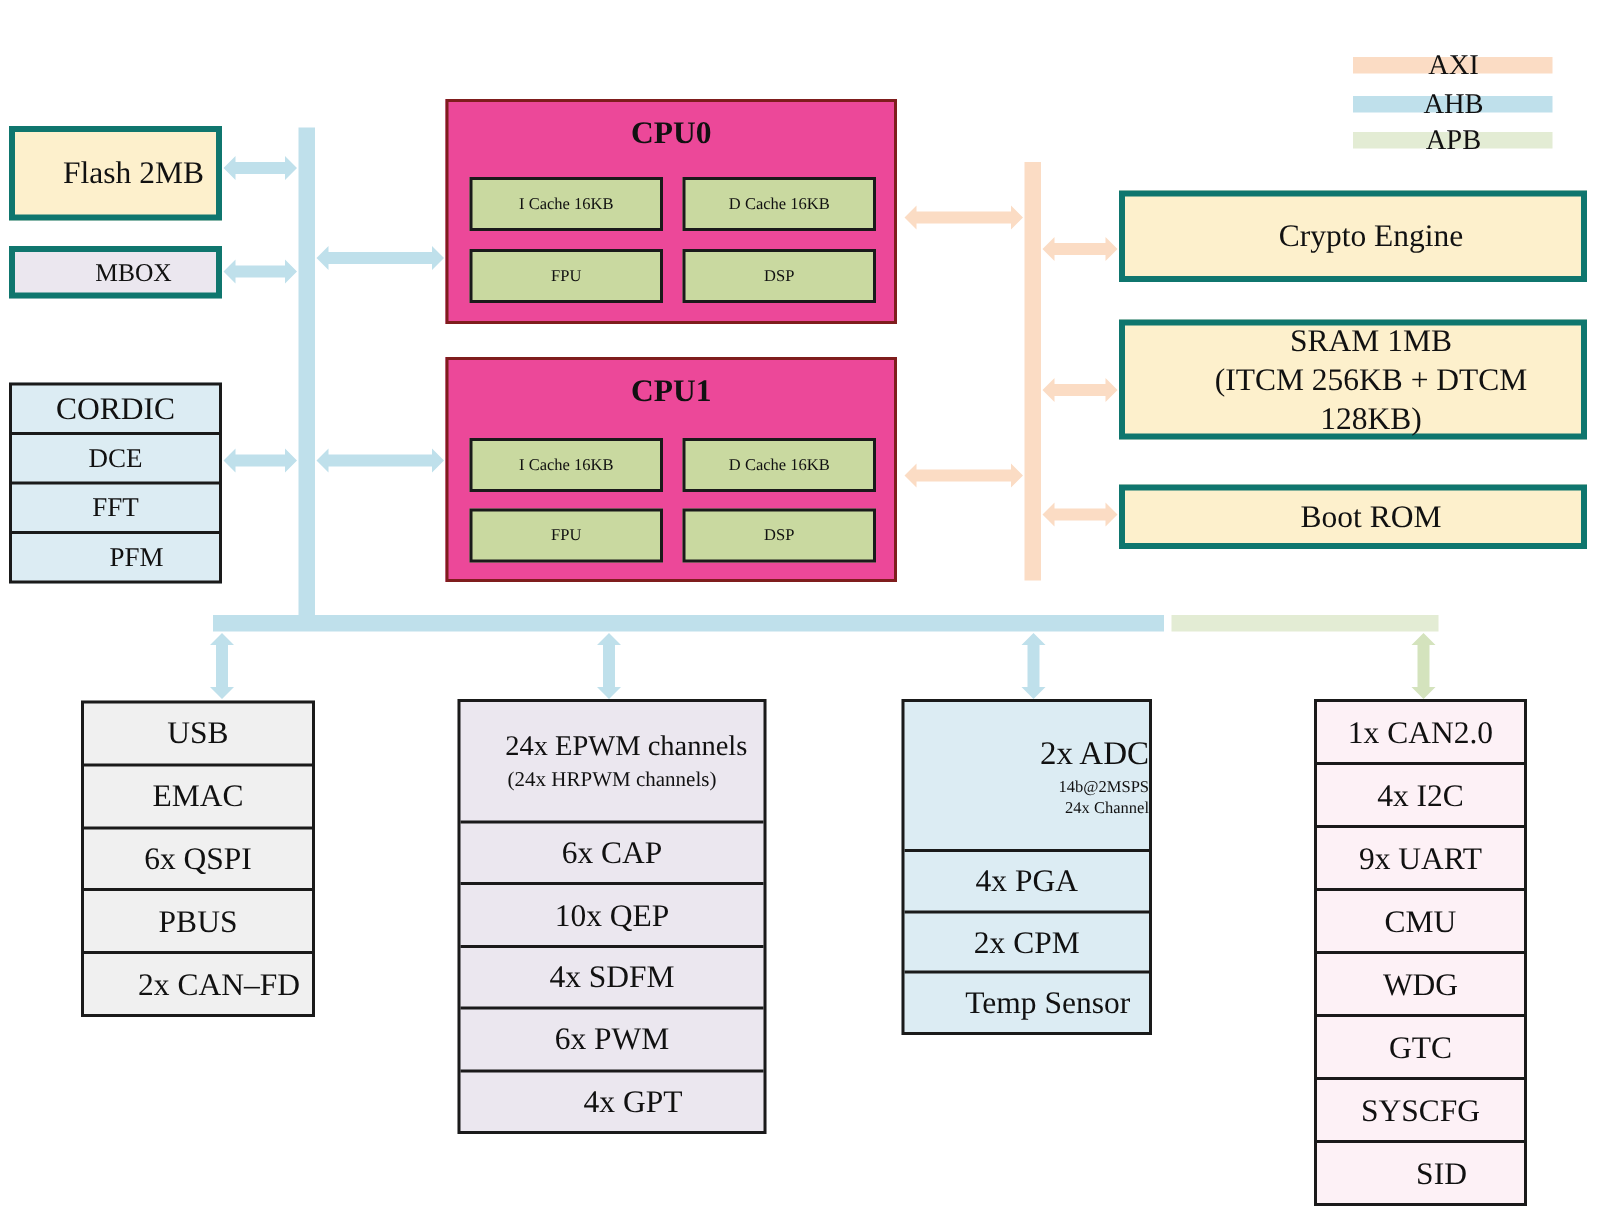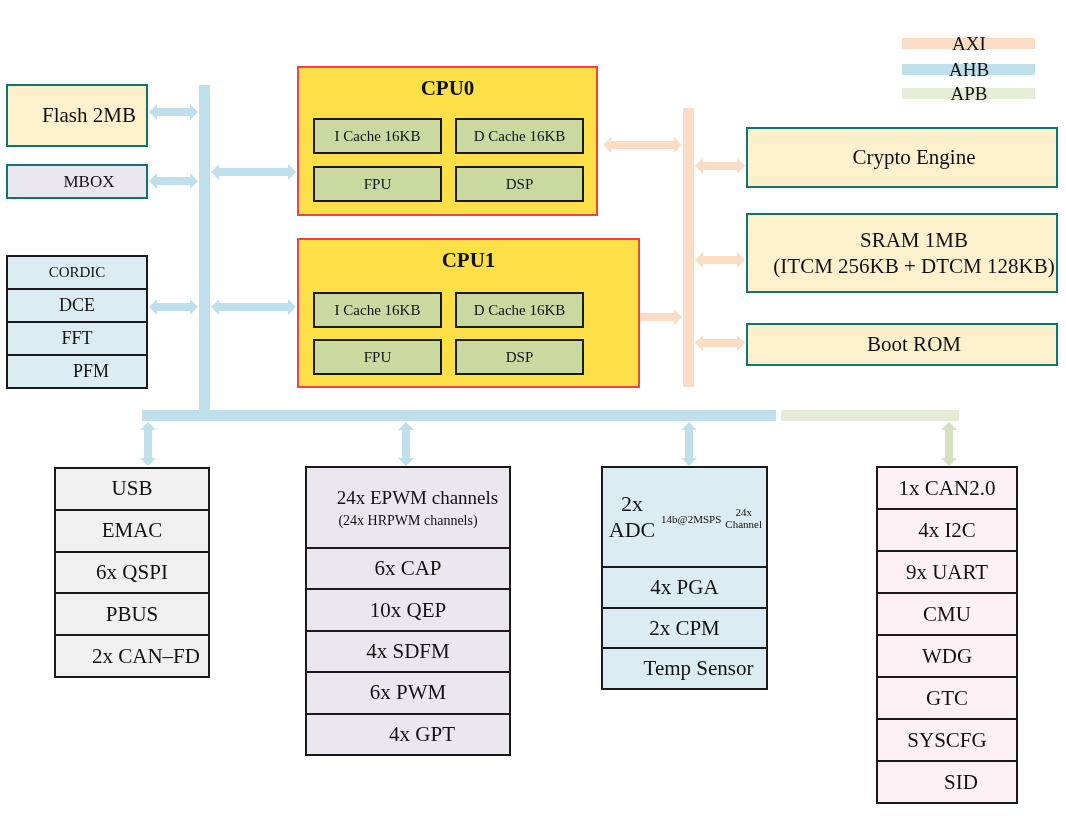--- a/index.html
+++ b/index.html
@@ -1,31 +1,31 @@
 <!DOCTYPE html>
 <html><head>
 <meta charset="utf-8">
 <style>
   html, body { margin:0; padding:0; background:#ffffff; }
   body { width:1066px; height:820px; position:relative; overflow:hidden;
          font-family:"Liberation Serif", "DejaVu Serif", serif; color:#111; }
   .abs { position:absolute; box-sizing:border-box; }
-  .box { border:2px solid #0f766e; display:flex; align-items:center; justify-content:center;
+  .box { border:4px solid #0f766e; display:flex; align-items:center; justify-content:center;
          text-align:center; box-sizing:border-box;padding-left:24px; }
   .stack { position:absolute; border:2px solid #1a1a1a; box-sizing:border-box; display:flex; flex-direction:column; }
   .stack .cell { flex:1; display:flex; align-items:center; justify-content:center;
                  border-bottom:2px solid #1a1a1a; text-align:center; font-size:21px; }
   .stack .cell:last-child { border-bottom:none;padding-left:28px; }
   .flash { background:#fdf0cc; font-size:21px; }
   .mbox { background:#ebe7ef; font-size:17px;text-align:right; }
   .hw { background:#dcecf3; }
-  .cpu { background:#fde047; border:2px solid #ef4444; position:absolute; box-sizing:border-box; }
+  .cpu { background:#ec4899; border:2px solid #7f1d1d; position:absolute; box-sizing:border-box; }
   .cpu-title { position:absolute; left:0; right:0; top:8px; text-align:center; font-weight:bold; font-size:21px; }
   .sub { position:absolute; background:#c9d9a0; border:2px solid #1a1a1a; display:flex; align-items:center;
-         justify-content:center; font-size:15px; box-sizing:border-box; }
+         justify-content:center; font-size:11px; box-sizing:border-box; }
   .mem { background:#fdf0cc; font-size:21px; flex-direction:column; }
   .grey { background:#f0f0f0; }
   .lav { background:#ebe7ef; }
   .cyan { background:#dcecf3; }
   .pink { background:#fdf1f6; }
   .legend-bar { position:absolute; height:11px; }
   .legend-label { position:absolute; font-size:19px; text-align:center; width:140px; }
   svg { position:absolute; left:0; top:0; }
 </style>
 </head>
@@ -72,35 +72,35 @@
   <div class="legend-label" style="left:899px;top:33px;">AXI</div>
   <div class="legend-bar" style="left:902px;top:64px;width:133px;background:#bfe0eb;"></div>
   <div class="legend-label" style="left:899px;top:59px;">AHB</div>
   <div class="legend-bar" style="left:902px;top:88px;width:133px;background:#e3ecd4;"></div>
   <div class="legend-label" style="left:899px;top:83px;">APB</div>
 </div>
 
 <div class="abs box flash" style="left:6px;top:84px;width:142px;height:63px;">Flash 2MB</div>
 <div class="abs box mbox" style="left:6px;top:164px;width:142px;height:35px;">MBOX</div>
 <div class="stack hw" style="left:6px;top:255px;width:142px;height:134px;">
-  <div class="cell" style="font-size:15px;">CORDIC</div>
+  <div class="cell" style="font-size:21px;">CORDIC</div>
   <div class="cell" style="font-size:18px;">DCE</div>
   <div class="cell" style="font-size:18px;">FFT</div>
   <div class="cell" style="font-size:18px;">PFM</div>
 </div>
 
 <div class="cpu" style="left:297px;top:66px;width:301px;height:150px;">
   <div class="cpu-title">CPU0</div>
   <div class="sub" style="left:14px;top:50px;width:129px;height:36px;">I Cache 16KB</div>
   <div class="sub" style="left:156px;top:50px;width:129px;height:36px;">D Cache 16KB</div>
   <div class="sub" style="left:14px;top:98px;width:129px;height:36px;">FPU</div>
   <div class="sub" style="left:156px;top:98px;width:129px;height:36px;">DSP</div>
 </div>
 
-<div class="cpu" style="left:297px;top:238px;width:343px;height:150px;padding-left:44px;">
+<div class="cpu" style="left:297px;top:238px;width:301px;height:150px;padding-left:44px;">
   <div class="cpu-title">CPU1</div>
   <div class="sub" style="left:14px;top:52px;width:129px;height:36px;">I Cache 16KB</div>
   <div class="sub" style="left:156px;top:52px;width:129px;height:36px;">D Cache 16KB</div>
   <div class="sub" style="left:14px;top:99px;width:129px;height:36px;">FPU</div>
   <div class="sub" style="left:156px;top:99px;width:129px;height:36px;">DSP</div>
 </div>
 
 <div class="abs box mem" style="left:746px;top:127px;width:312px;height:61px;">Crypto Engine</div>
 <div class="abs box mem" style="left:746px;top:213px;width:312px;height:80px;line-height:1.25;">
   <div>SRAM 1MB</div>
@@ -122,21 +122,21 @@
     <div style="font-size:14px;margin-top:4px;">(24x HRPWM channels)</div>
   </div>
   <div class="cell">6x CAP</div>
   <div class="cell">10x QEP</div>
   <div class="cell">4x SDFM</div>
   <div class="cell">6x PWM</div>
   <div class="cell">4x GPT</div>
 </div>
 
 <div class="stack cyan" style="left:601px;top:466px;width:167px;height:224px;">
-  <div class="cell" style="flex:0 0 98px;flex-direction:row;">
+  <div class="cell" style="flex:0 0 98px;flex-direction:column;align-items:flex-end;">
     <div style="font-size:22px;">2x ADC</div>
     <div style="font-size:11px;margin-top:4px;">14b@2MSPS</div>
     <div style="font-size:11px;margin-top:2px;">24x Channel</div>
   </div>
   <div class="cell">4x PGA</div>
   <div class="cell">2x CPM</div>
   <div class="cell">Temp Sensor</div>
 </div>
 
 <div class="stack pink" style="left:876px;top:466px;width:142px;height:338px;">

